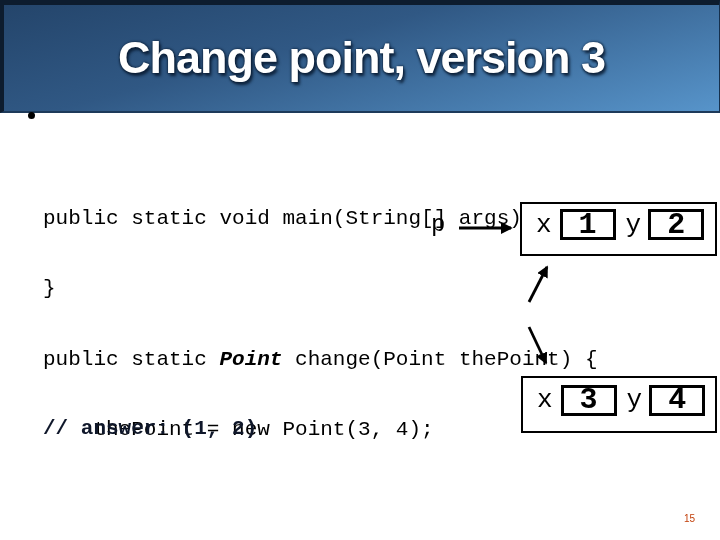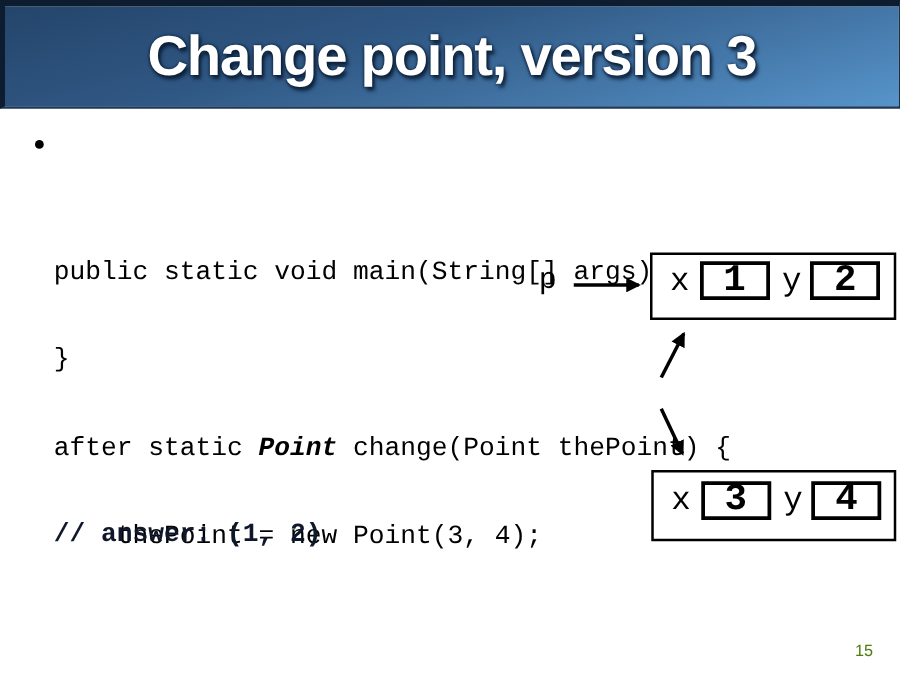--- a/index.html
+++ b/index.html
@@ -2,21 +2,21 @@
 <html><head>
 <meta charset="utf-8">
 <style>
   html,body { margin:0; padding:0; background:#fff; }
   .slide {
     position:relative; width:720px; height:540px; overflow:hidden; background:#ffffff;
     font-family:"Liberation Sans", sans-serif;
   }
   
   .header {
-    position:absolute; left:0; top:0; width:720px; height:87px; box-sizing:border-box;
+    position:absolute; left:0; top:0; width:720px; height:113px; box-sizing:border-box;
     background:linear-gradient(165deg, #24456b 0%, #305884 40%, #5794ca 100%);
     border-top:5px solid #0d1c2e;
     border-left:4px solid #0d1c2e;
     border-right:1px solid #16304d;
     border-bottom:2px solid #1d3a5a;
     display:flex; align-items:center; justify-content:center;
   }
   .title {
     color:#ffffff; font-size:45px; font-weight:bold; letter-spacing:-1px;
     text-shadow: 2px 3px 3px rgba(8,26,48,0.85), -1px 1px 2px rgba(8,26,48,0.6), 1px -1px 2px rgba(8,26,48,0.5);
@@ -53,40 +53,40 @@
   }
   .flabel.ylab { margin-left:10px; margin-right:7px; }
   .fval {
     width:56px; height:31px; box-sizing:border-box; border:3px solid #000; background:#fff;
     display:flex; align-items:center; justify-content:center;
     font-family:"Liberation Mono","DejaVu Sans Mono",monospace;
     font-size:30px; font-weight:bold; color:#000;
   }
   .arrows { position:absolute; left:0; top:0; width:720px; height:540px; pointer-events:none; }
   
-  .pagenum { position:absolute; left:684px; top:513px; font-size:13px; color:#4d7c0f; }
+  .pagenum { position:absolute; left:684px; top:513px; font-size:10px; color:#c2410c; }
 </style>
 </head>
 <body>
 
 <div class="slide">
 
   <div class="header">
     <div class="title">Change point, version 3</div>
   </div>
 
   <div class="bullet-dot"></div>
 
   <div class="code" id="code1">
     <div class="cl">public static void main(String[] args) {</div>
     <div class="cl">}</div>
   </div>
 
   <div class="code" id="code2">
-    <div class="cl"><span>after static </span><span class="b">Point</span><span> change(Point thePoint) {</span></div>
+    <div class="cl"><span>public static </span><span class="b">Point</span><span> change(Point thePoint) {</span></div>
     <div class="cl">    thePoint = new Point(3, 4);</div>
     
   </div>
 
   <div class="answer">// answer: (1, 2)</div>
 
   <div class="mono p-label">p</div>
 
   <div class="objbox" id="obj1">
     <span class="flabel">x</span>

